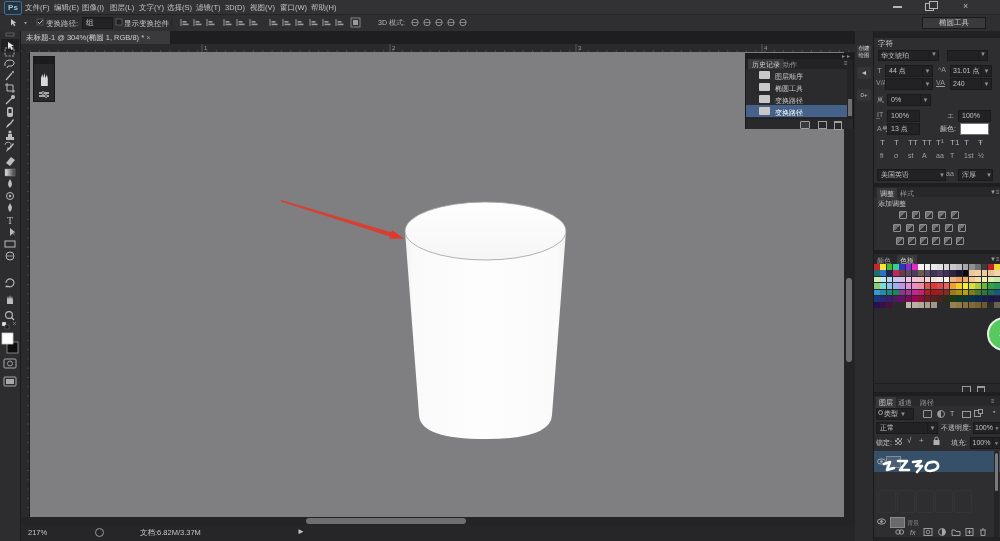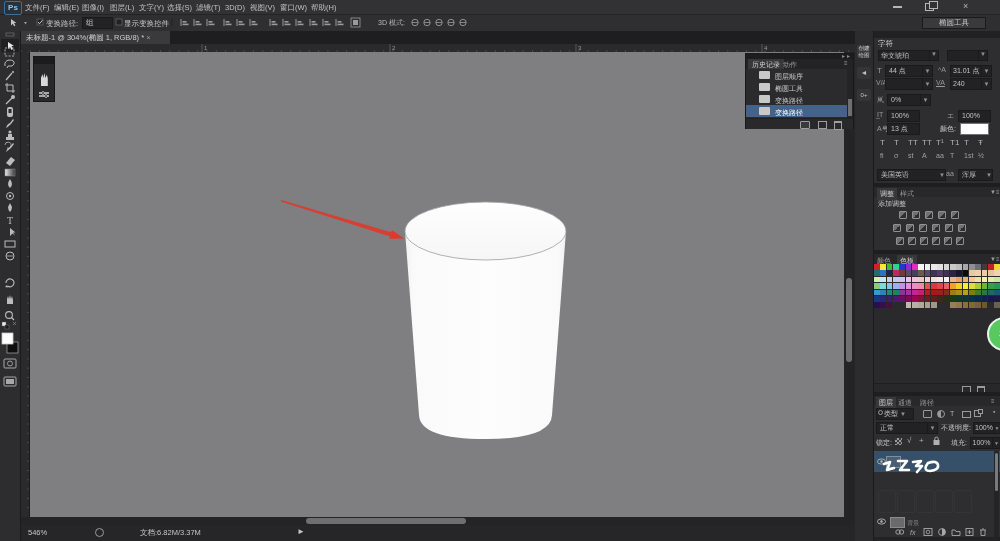--- a/index.html
+++ b/index.html
@@ -353,21 +353,21 @@
 
 <div class="abs" style="left:844px;top:52px;width:11px;height:465px;background:#242426;">
   <div class="abs" style="left:2px;top:226px;width:6px;height:84px;background:#6f6f71;border-radius:3px;"></div>
 </div>
 
 <div class="abs" style="left:21px;top:517px;width:834px;height:8px;background:#242426;">
   <div class="abs" style="left:285px;top:1px;width:160px;height:6px;background:#6f6f71;border-radius:3px;"></div>
 </div>
 
 <div class="abs" style="left:21px;top:525px;width:834px;height:16px;background:#262628;">
-  <span class="txt abs" style="left:7px;top:3px;font-size:7.5px;">546%</span>
+  <span class="txt abs" style="left:7px;top:3px;font-size:7.5px;">217%</span>
   <span class="abs" style="left:74px;top:3px;width:7px;height:7px;border:1px solid #9a9a9a;border-radius:50%;"></span>
   <span class="txt abs" style="left:119px;top:3px;font-size:7.5px;">文档:6.82M/3.37M</span>
   <span class="txt abs" style="left:276px;top:2px;font-size:8px;">►</span>
 </div>
 
 <div class="abs" style="left:855px;top:31px;width:145px;height:510px;background:#1e1e20;" id="dock">
 
   <div class="abs" style="left:0;top:0;width:18px;height:510px;background:#2c2c2e;border-right:1px solid #1a1a1c;">
     <div class="abs" style="left:2px;top:14px;width:14px;height:13px;background:#3a3a3c;border-radius:2px;color:#c8c8c8;font-size:5.5px;text-align:center;line-height:6.5px;">创建<br>绘图</div>
     <div class="abs" style="left:2px;top:36px;width:14px;height:12px;background:#353537;border-radius:2px;color:#c0c0c0;font-size:7px;text-align:center;line-height:12px;">◄</div>

